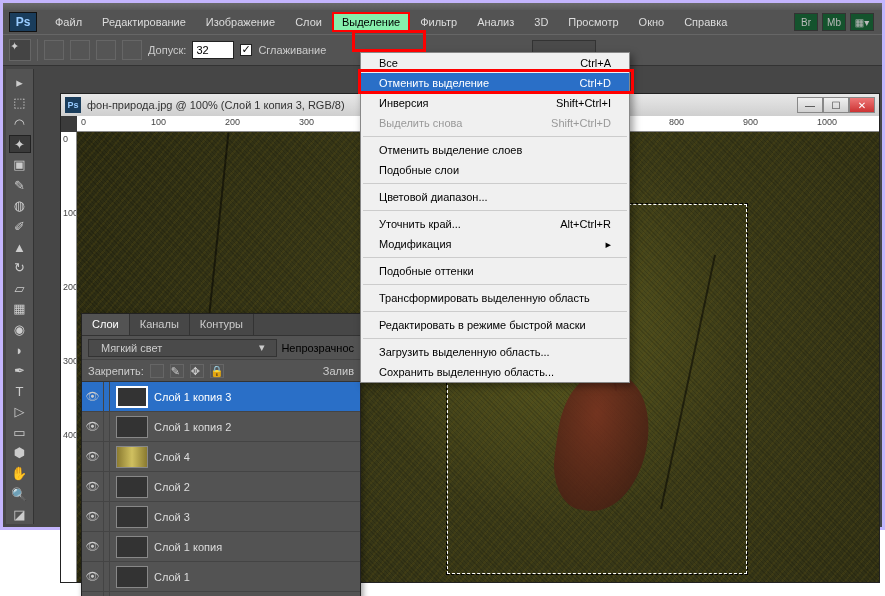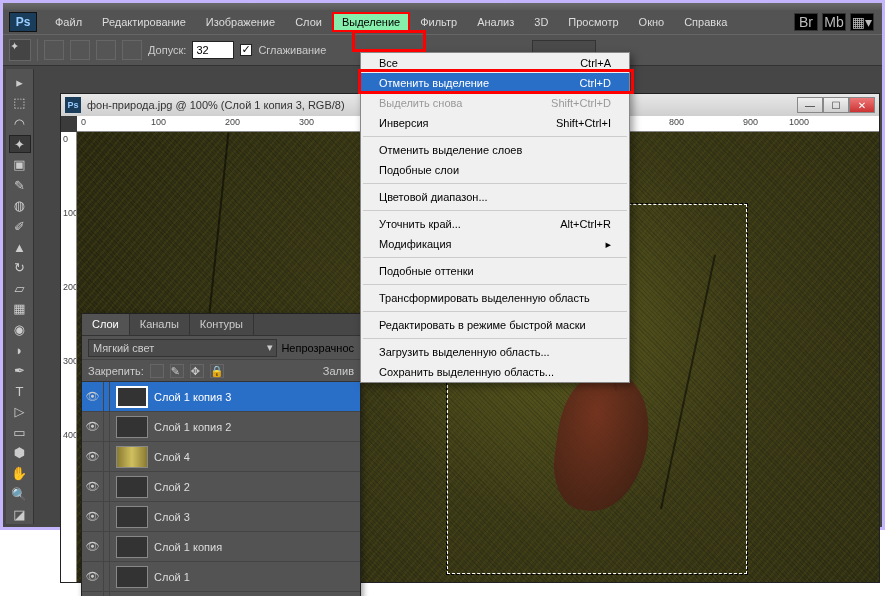--- a/index.html
+++ b/index.html
@@ -4,21 +4,21 @@
 <style>
 *{box-sizing:border-box;margin:0;padding:0;font-family:Tahoma,Arial,sans-serif;font-size:11px;user-select:none}
 body{background:#fff;width:885px;height:596px;overflow:hidden;position:relative}
 .outer{border:3px solid #c4b5fd;width:885px;height:530px;position:relative;background:#464646}
 .titlebar{height:7px;background:linear-gradient(#6a6a6a,#585858)}
 .menubar{height:24px;background:#535353;display:flex;align-items:center;color:#ddd;padding:0 2px}
 .ps-logo{width:28px;height:20px;background:#1a3d5c;border:1px solid #111;margin:0 8px 0 4px;display:flex;align-items:center;justify-content:center;color:#9cf;font-weight:bold;font-size:12px}
 .menu-item{padding:4px 10px;color:#ddd;cursor:default}
 .menu-item.hl{background:#86efac;color:#000;border:2px solid red;padding:2px 8px}
 .menu-right{margin-left:auto;display:flex;align-items:center;gap:4px;padding-right:6px}
-.menu-rbtn{width:24px;height:18px;background:#000000;border:1px solid #333;color:#bbb;display:flex;align-items:center;justify-content:center;font-size:14px}
+.menu-rbtn{width:24px;height:18px;background:#14532d;border:1px solid #333;color:#bbb;display:flex;align-items:center;justify-content:center;font-size:10px}
 .optbar{height:32px;background:#535353;border-top:1px solid #666;border-bottom:1px solid #333;display:flex;align-items:center;color:#ccc;padding:0 6px;gap:6px}
 .opt-ic{width:22px;height:22px;background:#444;border:1px solid #666}
 .opt-sep{width:1px;height:22px;background:#666}
 .opt-btn{width:20px;height:20px;background:#555;border:1px solid #666}
 .opt-lbl{color:#ccc}
 .opt-inp{width:42px;height:18px;background:#fff;border:1px solid #222;color:#000;padding:0 3px}
 .opt-chk{width:12px;height:12px;background:#fff;border:1px solid #222;position:relative}
 .opt-chk::after{content:"✓";position:absolute;top:-2px;left:0;color:#000;font-size:11px}
 .opt-wide{width:64px;height:20px;background:#4a4a4a;border:1px solid #333;margin-left:200px}
 .workspace{position:absolute;top:66px;left:3px;right:3px;bottom:3px;background:#464646}
@@ -41,21 +41,21 @@
 .sel-box{position:absolute;left:370px;top:72px;width:300px;height:370px;border:1px dashed #fff;outline:1px dashed #000;outline-offset:0}
 .crack{position:absolute;background:rgba(0,0,0,0.5);width:2px}
 .crack.c1{left:140px;top:0;height:200px;transform:rotate(6deg)}
 .crack.c2{left:520px;top:0;height:260px;transform:rotate(-8deg)}
 .crack.c3{left:610px;top:120px;height:260px;transform:rotate(12deg)}
 .layers{position:absolute;left:75px;top:244px;width:280px;height:320px;background:#535353;border:1px solid #222;box-shadow:2px 2px 6px rgba(0,0,0,0.4);z-index:5}
 .ltabs{height:22px;background:#474747;display:flex;border-bottom:1px solid #333}
 .ltab{padding:4px 10px;color:#ccc;border-right:1px solid #333}
 .ltab.act{background:#535353;color:#fff}
 .lrow1{height:24px;display:flex;align-items:center;padding:0 6px;gap:4px;border-bottom:1px solid #444}
-.lsel{flex:1;height:18px;background:#4a4a4a;border:1px solid #333;color:#ccc;padding:0 4px;display:flex;align-items:center;justify-content:space-between}
+.lsel{flex:1;height:18px;background:#4a4a4a;border:1px solid #333;color:#ccc;padding:0 12px;display:flex;align-items:center;justify-content:space-between}
 .lrow2{height:22px;display:flex;align-items:center;padding:0 6px;gap:6px;border-bottom:1px solid #333;color:#ccc}
 .lico{width:14px;height:14px;background:#555;border:1px solid #666}
 .llist{overflow:hidden}
 .layer{height:30px;display:flex;align-items:center;border-bottom:1px solid #444;color:#ddd}
 .layer.sel{background:#2a6fc7;color:#fff}
 .leye{width:22px;display:flex;align-items:center;justify-content:center;border-right:1px solid #444;height:100%;color:#ccc}
 .lgap{width:6px;border-right:1px solid #444;height:100%}
 .lthumb{width:32px;height:22px;background:#333;border:1px solid #888;margin:0 6px;position:relative}
 .lthumb.sel-t{border:2px solid #fff}
 .lthumb.img{background:linear-gradient(90deg,#8a7a30,#d0c060,#8a7a30)}
@@ -149,21 +149,21 @@
     <span style="left:4px">0</span>
     <span style="left:74px">100</span>
     <span style="left:148px">200</span>
     <span style="left:222px">300</span>
     <span style="left:296px">400</span>
     <span style="left:370px">500</span>
     <span style="left:444px">600</span>
     <span style="left:518px">700</span>
     <span style="left:592px">800</span>
     <span style="left:666px">900</span>
-    <span style="left:712px">1000</span>
+    <span style="left:740px">1000</span>
    </div>
    <div class="ruler-v">
     <span style="top:2px">0</span>
     <span style="top:76px">100</span>
     <span style="top:150px">200</span>
     <span style="top:224px">300</span>
     <span style="top:298px">400</span>
    </div>
    <div class="canvas">
     <div class="crack c1"></div>
@@ -249,27 +249,27 @@
 
  <div class="menu-pop" id="dropdown">
       <div class="mrow">
         <span>Все</span>
         <span class="marr">Ctrl+A</span>
       </div>
       <div class="mrow hl">
         <span>Отменить выделение</span>
         <span class="marr">Ctrl+D</span>
       </div>
+      <div class="mrow">
+        <span>Инверсия</span>
+        <span class="marr">Shift+Ctrl+I</span>
+      </div>
       <div class="mrow dis">
         <span>Выделить снова</span>
         <span class="marr">Shift+Ctrl+D</span>
-      </div>
-      <div class="mrow">
-        <span>Инверсия</span>
-        <span class="marr">Shift+Ctrl+I</span>
       </div>
       <div class="msep"></div>
       <div class="mrow">
         <span>Отменить выделение слоев</span>
         <span class="marr"></span>
       </div>
       <div class="mrow">
         <span>Подобные слои</span>
         <span class="marr"></span>
       </div>

